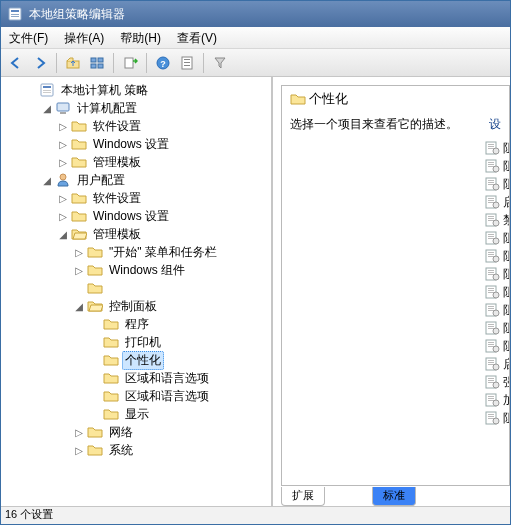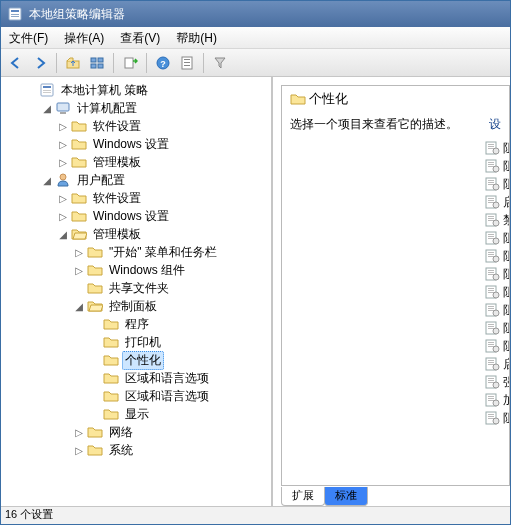--- a/index.html
+++ b/index.html
@@ -23,21 +23,21 @@
   .lbl { padding: 0 2px; border: 1px solid transparent; border-radius: 2px; }
   .lbl.sel { background: #cde6ff; border: 1px dotted #3a8ee6; }
   .right-pane { flex: 1 1 auto; display: flex; flex-direction: column; min-width: 0; background: #fff; }
   .right-body { flex: 1 1 auto; border: 1px solid #b9b9b9; margin: 8px 0 0 8px; display: flex; flex-direction: column; min-height: 0; }
   .heading { height: 26px; display: flex; align-items: center; padding: 4px 8px; font-size: 13px; }
   .desc-row { display: flex; font-size: 12px; padding: 4px 8px 6px 8px; gap: 20px; }
   .desc-left { flex: 0 0 auto; }
   .setting-col { margin-left: auto; color: #15428b; }
   .list { flex: 1 1 auto; overflow: hidden; }
   .list-row { display: flex; align-items: center; height: 18px; font-size: 12px; padding-left: 2px; margin-left: 200px; }
-  .tabs { height: 20px; display: flex; align-items: flex-end; padding-left: 8px; font-size: 11px; }
+  .tabs { height: 20px; display: flex; align-items: flex-end; padding-left: 8px; font-size: 11px; gap: 48px; }
   .tab { border: 1px solid #b9b9b9; border-top: none; background: #3b82f6; padding: 1px 10px 2px 10px; border-radius: 0 0 4px 4px; margin-right: -1px; cursor: default; }
   .tab.active { background: #fff; position: relative; }
   .status { height: 18px; border-top: 1px solid #c6c6c6; font-size: 11px; display: flex; align-items: flex-start; padding: 0 4px; background: #f2f2f2; }
 </style>
 </head>
 <body>
 
 <div class="window">
   <div class="titlebar">
     <svg class="ic" viewBox="0 0 16 16">
@@ -45,22 +45,22 @@
         <rect x="4" y="4" width="8" height="2" fill="#5b85c1"></rect>
         <rect x="4" y="8" width="8" height="1" fill="#8fa8c8"></rect>
         <rect x="4" y="10" width="8" height="1" fill="#8fa8c8"></rect>
       </svg>
     <span>本地组策略编辑器</span>
   </div>
 
   <div class="menubar">
     <div class="menuitem">文件(F)</div>
     <div class="menuitem">操作(A)</div>
+    <div class="menuitem">帮助(H)</div>
     <div class="menuitem">查看(V)</div>
-    <div class="menuitem">帮助(H)</div>
   </div>
 
   <div class="toolbar">
     <div class="tb-btn">
         <svg width="16" height="16">
           <path d="M10 3 L4 8 L10 13" fill="none" stroke="#2a72c4" stroke-width="2"></path>
         </svg>
       </div>
     <div class="tb-btn">
         <svg width="16" height="16">
@@ -223,21 +223,20 @@
                             </svg>
                             <span class="lbl">Windows 组件</span>
                           </div>
                         </li>
                       <li>
                           <div class="row">
                             <span class="tw blank">▷</span>
                             <svg class="ic16" viewBox="0 0 16 16">
                               <path d="M1 4 L6 4 L8 6 L15 6 L15 13 L1 13 Z" fill="#fbe69a" stroke="#caa63e"></path>
                             </svg>
-                            <span class="lbl">共享文件夹</span>
                           </div>
                         </li>
                       <li>
                         <div class="row">
                             <span class="tw">◢</span>
                             <svg class="ic16" viewBox="0 0 16 16">
                               <path d="M1 4 L6 4 L8 6 L15 6 L15 13 L1 13 Z" fill="#fbe69a" stroke="#caa63e"></path>
                               <path d="M2 13 L4 7 L16 7 L14 13 Z" fill="#ffefb5" stroke="#caa63e"></path>
                             </svg>
                             <span class="lbl">控制面板</span>

